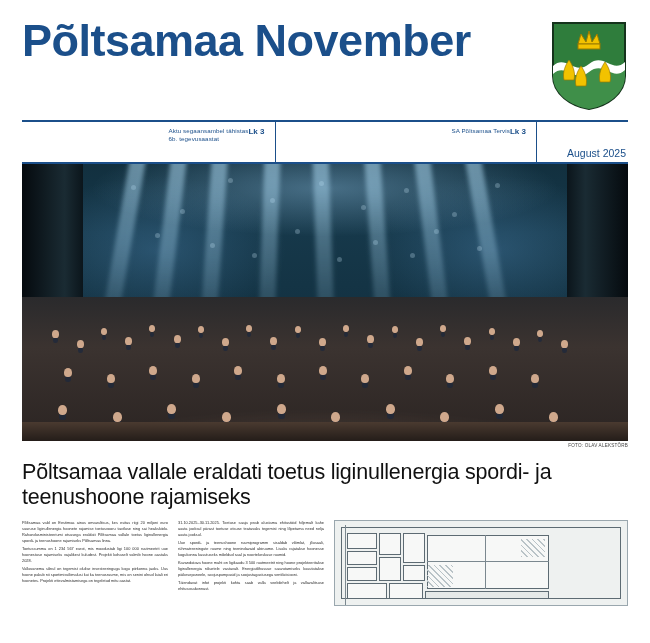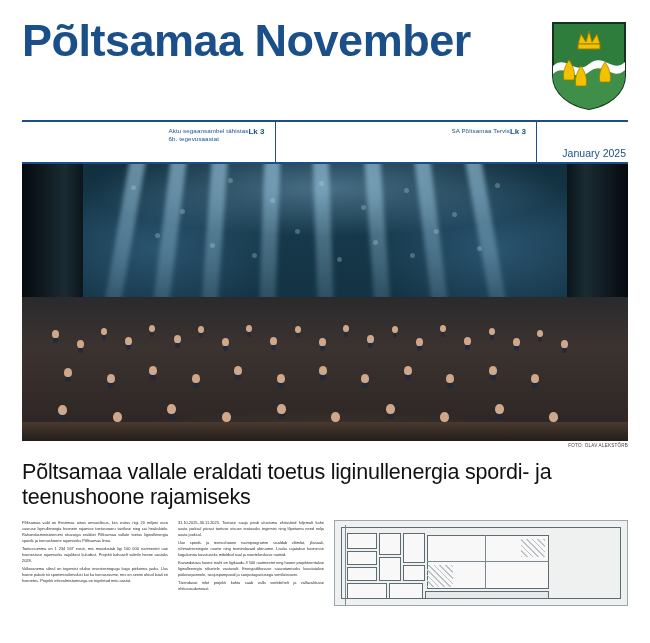--- a/index.html
+++ b/index.html
@@ -228,21 +228,21 @@
   <div class="teasers">
     <div class="teaser">
       <div class="teaser-text" style="white-space: pre-line;">Aktu segaansambel tähistas
 6b. tegevusaastat</div>
       <div class="teaser-page">Lk 3</div>
     </div>
     <div class="teaser">
       <div class="teaser-text" style="white-space: pre-line;">SA Põltsamaa Tervis</div>
       <div class="teaser-page">Lk 3</div>
     </div>
-    <div class="month">January  2025</div>
+    <div class="month">August  2025</div>
   </div>
 
 
   <div class="photo-wrap">
     <div class="photo">
       <div class="ph-back"></div>
       <div class="ph-dots">
         <i style="left:18%;top:12%"></i>
           <i style="left:26%;top:26%"></i>
           <i style="left:34%;top:8%"></i>

